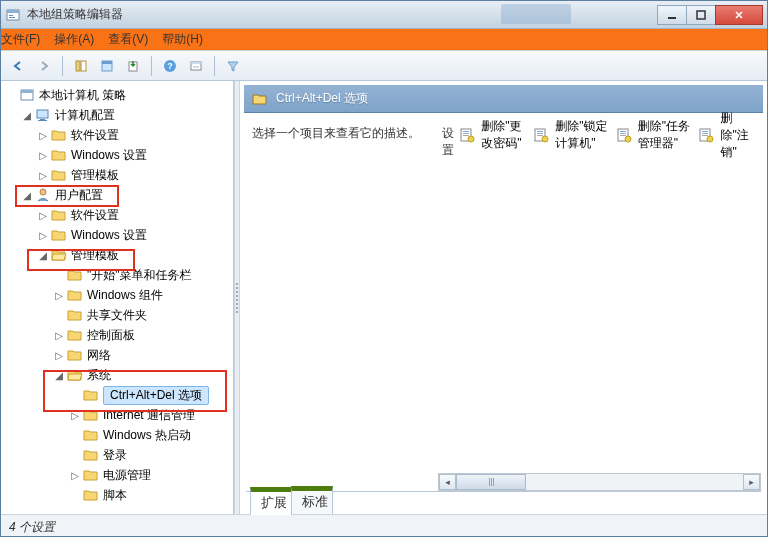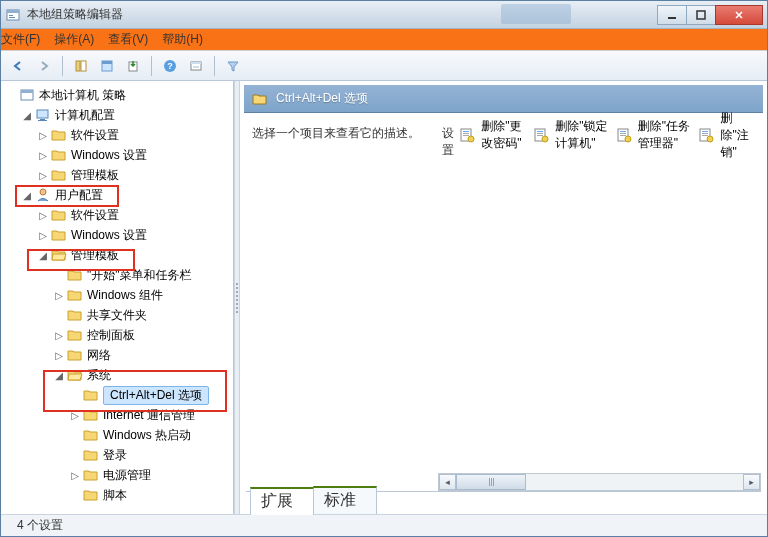--- a/index.html
+++ b/index.html
@@ -33,24 +33,24 @@
 .col-right { flex:1; padding:4px; display:flex; }
 .col-right .hdr { color:#333; margin-bottom:8px; }
 .setting-row { display:flex; align-items:center; height:20px; gap:6px; }
 .scrollbar-h { height:18px; border:1px solid #c0c8d0; background:#f0f3f6; margin:6px 6px 0 198px; display:flex; align-items:center; }
 .sb-btn { width:17px; height:16px; background:linear-gradient(to bottom,#f8fafc,#dde6ef); border:1px solid #b0c0d0; display:flex; align-items:center; justify-content:center; font-size:9px; color:#556; }
 .sb-track { flex:1; position:relative; height:16px; }
 .sb-thumb { position:absolute; left:0; top:0; width:70px; height:16px; background:linear-gradient(to bottom,#eef3f8,#cfdbe8); border:1px solid #a8bcd0; display:flex; align-items:center; justify-content:center; }
 .sb-grip { display:flex; gap:1px; }
 .sb-grip i { width:1px; height:8px; background:#8fa5bb; display:block; }
 .tabs { height:22px; display:flex; align-items:flex-end; padding-left:4px; border-top:0; }
-.tab { padding:2px 20px 3px 10px; border:1px solid #b8c8d8; border-top:2px solid #4d7c0f; background:#f6f9fc; margin-right:-1px; font-size:16px; color:#333; border-bottom:none; }
+.tab { padding:2px 4px 3px 10px; border:1px solid #b8c8d8; border-top:5px solid #4d7c0f; background:#f6f9fc; margin-right:-1px; font-size:13px; color:#333; border-bottom:none; }
 .tab.active { background:#fff; position:relative; top:1px; }
 .tabs-wrap { border-top:1px solid #b8c8d8; margin:0 6px; }
-.statusbar { height:22px; border-top:1px solid #c8d4e0; background:#f0f3f7; display:flex; align-items:center; padding:0 16px; color:#333; }
+.statusbar { height:22px; border-top:1px solid #c8d4e0; background:#f0f3f7; display:flex; align-items:flex-end; padding:0 8px; color:#333;font-style:italic; }
 .divider-handle { width:6px; background:#e8eef4; border-left:1px solid #c8d4e0; border-right:1px solid #c8d4e0; display:flex; align-items:center; justify-content:center; cursor:col-resize; }
 .divider-handle .g { width:2px; height:30px; background:repeating-linear-gradient(to bottom,#9ab 0,#9ab 2px,transparent 2px,transparent 4px); }
 svg { display:block; }
 </style>
 </head>
 <body>
 
 <div class="window">
 
   <div class="titlebar">

